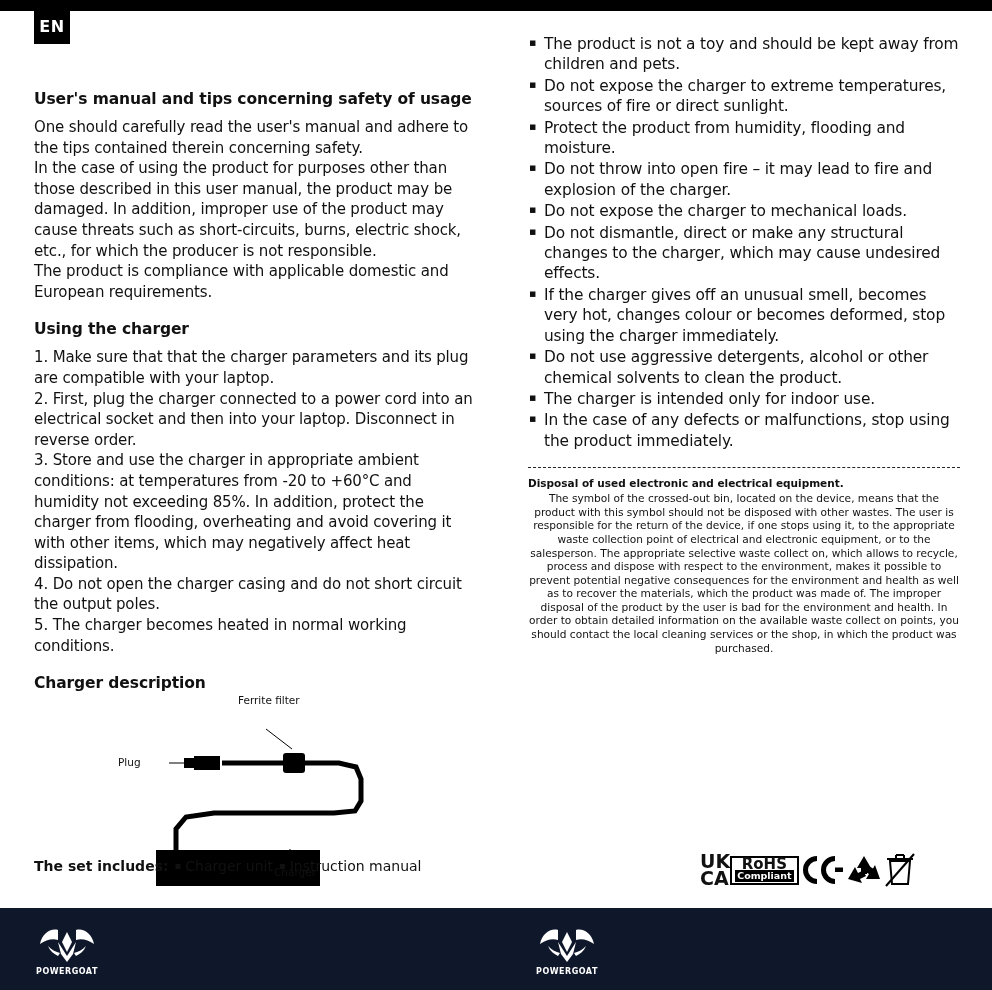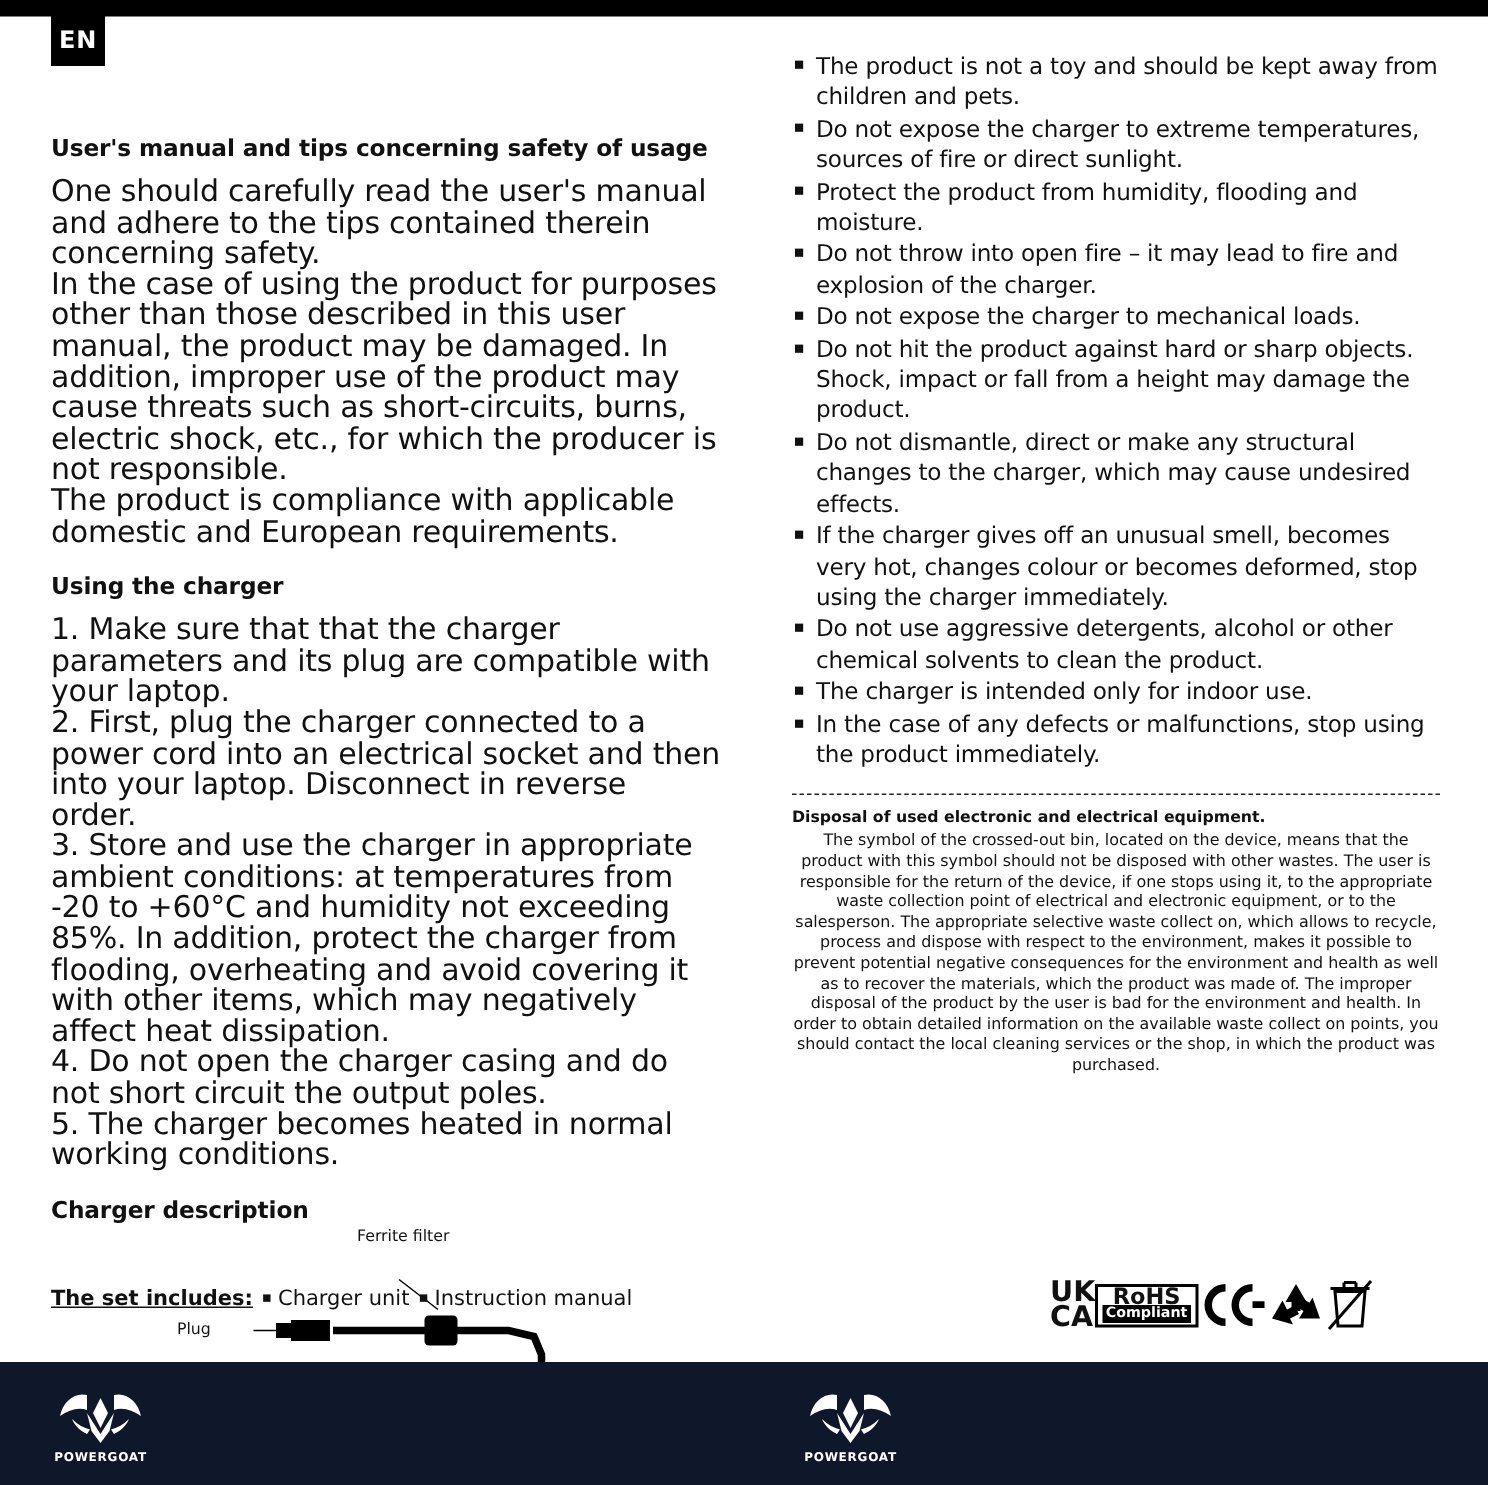--- a/index.html
+++ b/index.html
@@ -93,21 +93,21 @@
 
   h2.section-title {
     font-size: 15.5px;
     font-weight: bold;
     margin: 0 0 9px 0;
     letter-spacing: -0.1px;
   }
   h2.section-title.spaced { margin-top: 18px; }
 
   p.body-text {
-    font-size: 20px;
+    font-size: 15px;
     line-height: 20.6px;
     margin: 0;
     letter-spacing: -0.15px;
   }
 
   ul.bullets {
     list-style: none;
     margin: 0;
     padding: 0;
   }
@@ -158,21 +158,21 @@
     color: #111;
   }
 
   
   .set-includes {
     position: absolute;
     left: 34px;
     top: 858px;
     font-size: 14px;
   }
-  .set-includes .lbl { font-weight: bold; text-decoration: underline; }
+  .set-includes .lbl { font-weight: bold; }
   .set-includes .sq {
     font-size: 10px;
     vertical-align: 2px;
     margin: 0 4px 0 6px;
   }
 
   
   .certs {
     position: absolute;
     left: 700px;
@@ -258,21 +258,20 @@
   </div>
 
   <div class="col-right">
 
     <ul class="bullets">
       <li>The product is not a toy and should be kept away from children and pets.</li>
       <li>Do not expose the charger to extreme temperatures, sources of fire or direct sunlight.</li>
       <li>Protect the product from humidity, flooding and moisture.</li>
       <li>Do not throw into open fire – it may lead to fire and explosion of the charger.</li>
       <li>Do not expose the charger to mechanical loads.</li>
-      <li>Do not hit the product against hard or sharp objects. Shock, impact or fall from a height may damage the product.</li>
       <li>Do not dismantle, direct or make any structural changes to the charger, which may cause undesired effects.</li>
       <li>If the charger gives off an unusual smell, becomes very hot, changes colour or becomes deformed, stop using the charger immediately.</li>
       <li>Do not use aggressive detergents, alcohol or other chemical solvents to clean the product.</li>
       <li>The charger is intended only for indoor use.</li>
       <li>In the case of any defects or malfunctions, stop using the product immediately.</li>
     </ul>
 
     <div class="divider"></div>
 
     <p class="disposal-title">Disposal of used electronic and electrical equipment.</p>

